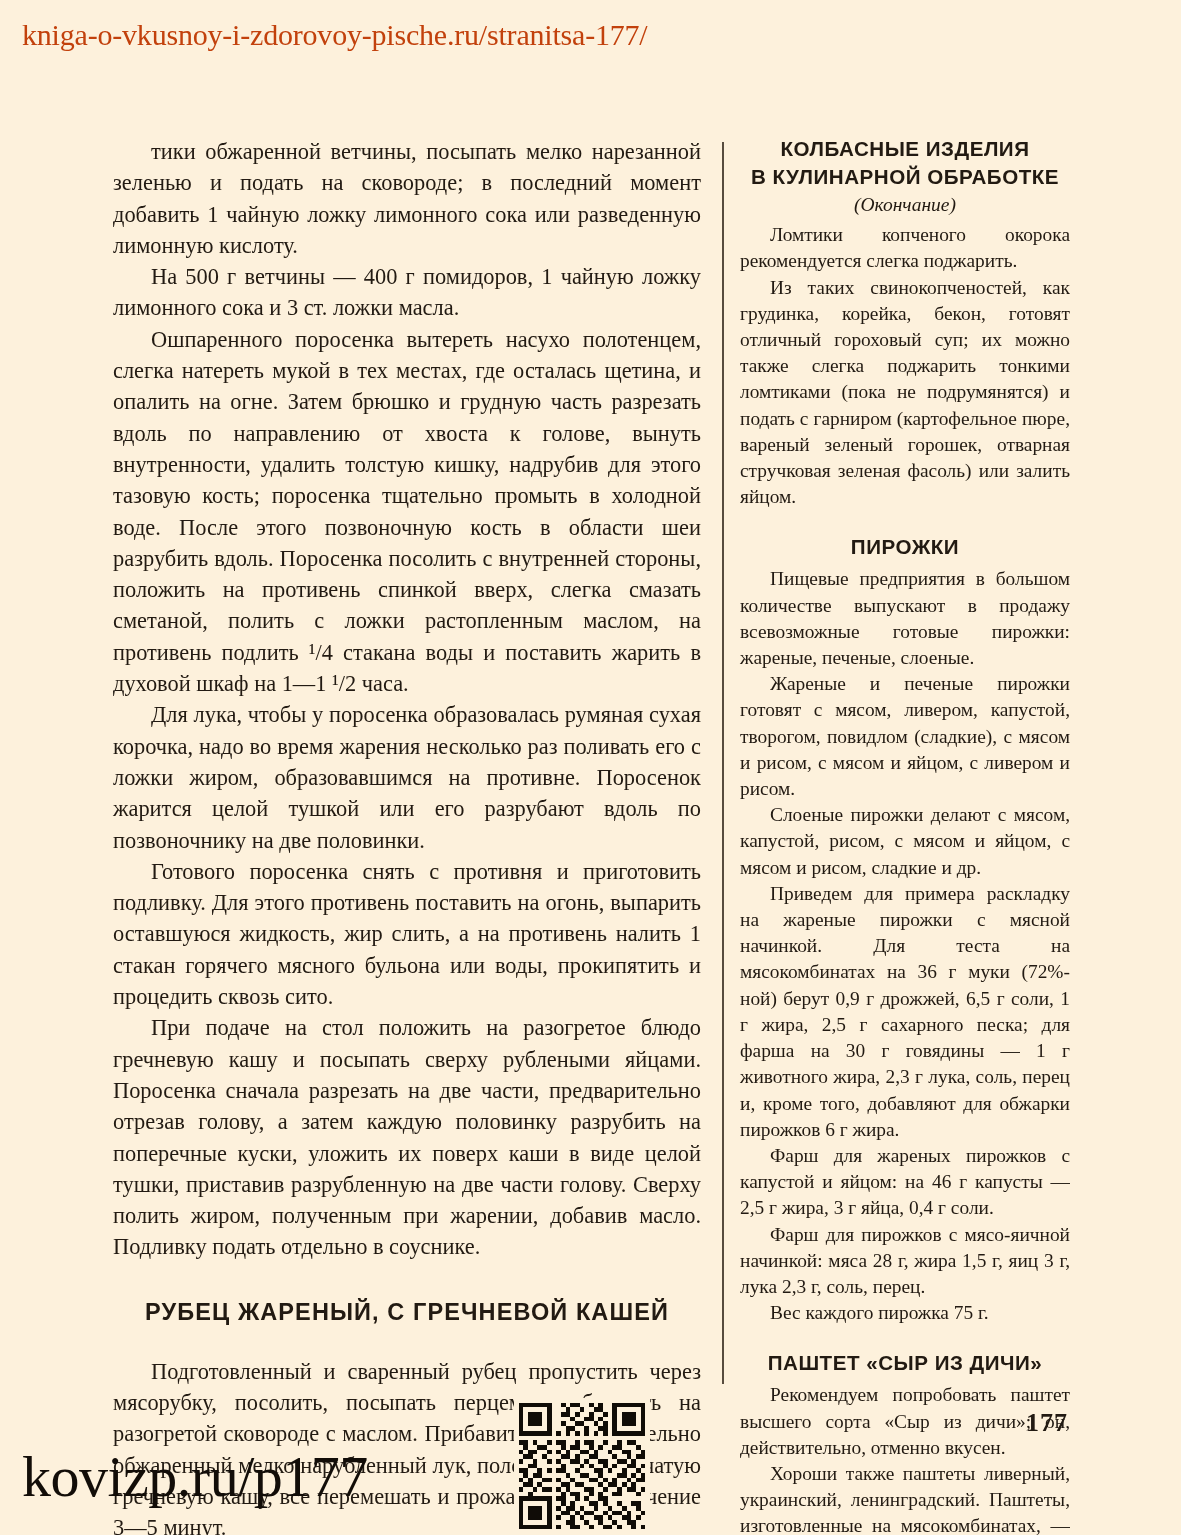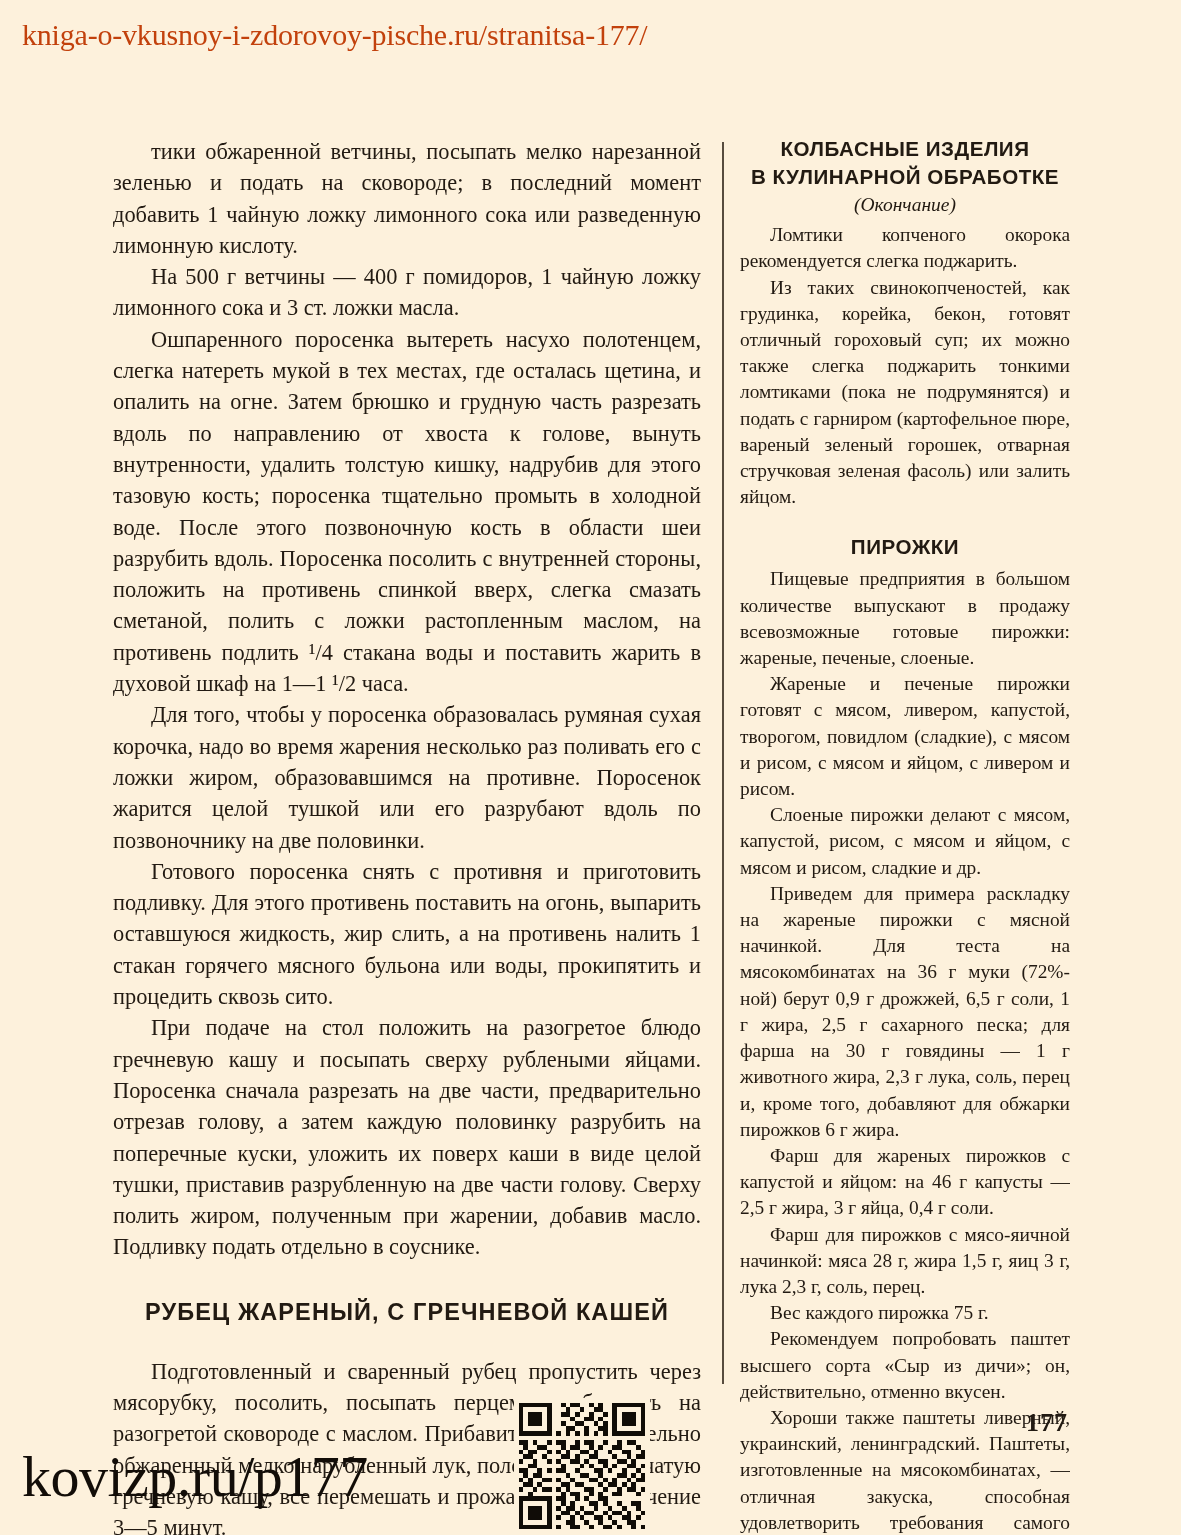--- a/index.html
+++ b/index.html
@@ -150,21 +150,21 @@
   <div class="columns">
 
     <div class="col-divider"></div>
 
     <div class="col col-left">
 
       <p>тики обжаренной ветчины, посыпать мелко нарезанной зеленью и подать на сковороде; в последний момент добавить 1 чайную ложку лимонного сока или разведенную лимонную кислоту.</p>
       <p>На 500 г ветчины — 400 г помидоров, 1 чайную ложку лимонного сока и 3 ст. ложки масла.</p>
 
       <p>Ошпаренного поросенка вытереть насухо полотенцем, слегка натереть мукой в тех местах, где осталась щетина, и опалить на огне. Затем брюшко и грудную часть разрезать вдоль по направлению от хвоста к голове, вынуть внутренности, удалить толстую кишку, надрубив для этого тазовую кость; поросенка тщательно промыть в холодной воде. После этого позвоночную кость в области шеи разрубить вдоль. Поросенка посолить с внутренней стороны, положить на противень спинкой вверх, слегка смазать сметаной, полить с ложки растопленным маслом, на противень подлить ¹/4 стакана воды и поставить жарить в духовой шкаф на 1—1 ¹/2 часа.</p>
-      <p>Для того, чтобы у поросенка образовалась румяная сухая корочка, надо во время жарения несколько раз поливать его с ложки жиром, образовавшимся на противне. Поросенок жарится целой тушкой или его разрубают вдоль по позвоночнику на две половинки.</p>
+      <p>Для лука, чтобы у поросенка образовалась румяная сухая корочка, надо во время жарения несколько раз поливать его с ложки жиром, образовавшимся на противне. Поросенок жарится целой тушкой или его разрубают вдоль по позвоночнику на две половинки.</p>
       <p>Готового поросенка снять с противня и приготовить подливку. Для этого противень поставить на огонь, выпарить оставшуюся жидкость, жир слить, а на противень налить 1 стакан горячего мясного бульона или воды, прокипятить и процедить сквозь сито.</p>
       <p>При подаче на стол положить на разогретое блюдо гречневую кашу и посыпать сверху рублеными яйцами. Поросенка сначала разрезать на две части, предварительно отрезав голову, а затем каждую половинку разрубить на поперечные куски, уложить их поверх каши в виде целой тушки, приставив разрубленную на две части голову. Сверху полить жиром, полученным при жарении, добавив масло. Подливку подать отдельно в соуснике.</p>
 
       <h2>РУБЕЦ ЖАРЕНЫЙ, С ГРЕЧНЕВОЙ КАШЕЙ</h2>
       <p>Подготовленный и сваренный рубец пропустить через мясорубку, посолить, посыпать перцем и обжарить на разогретой сковороде с маслом. Прибавить к рубцу отдельно обжаренный мелко нарубленный лук, положить рассыпчатую гречневую кашу, все перемешать и прожарить еще в течение 3—5 минут.</p>
 
     </div>
 
     <div class="col col-right">
 
@@ -177,20 +177,21 @@
 
       <h2 class="section-head">ПИРОЖКИ</h2>
       <p>Пищевые предприятия в большом количестве выпускают в продажу всевозможные готовые пирожки: жареные, печеные, слоеные.</p>
       <p>Жареные и печеные пирожки готовят с мясом, ливером, капустой, творогом, повидлом (сладкие), с мясом и рисом, с мясом и яйцом, с ливером и рисом.</p>
       <p>Слоеные пирожки делают с мясом, капустой, рисом, с мясом и яйцом, с мясом и рисом, сладкие и др.</p>
       <p>Приведем для примера раскладку на жареные пирожки с мясной начинкой. Для теста на мясокомбинатах на 36 г муки (72%-ной) берут 0,9 г дрожжей, 6,5 г соли, 1 г жира, 2,5 г сахарного песка; для фарша на 30 г говядины — 1 г животного жира, 2,3 г лука, соль, перец и, кроме того, добавляют для обжарки пирожков 6 г жира.</p>
       <p>Фарш для жареных пирожков с капустой и яйцом: на 46 г капусты — 2,5 г жира, 3 г яйца, 0,4 г соли.</p>
       <p>Фарш для пирожков с мясо-яичной начинкой: мяса 28 г, жира 1,5 г, яиц 3 г, лука 2,3 г, соль, перец.</p>
       <p>Вес каждого пирожка 75 г.</p>
 
+      <h2 class="section-head">ПАШТЕТ «СЫР ИЗ ДИЧИ»</h2>
       <p>Рекомендуем попробовать паштет высшего сорта «Сыр из дичи»; он, действительно, отменно вкусен.</p>
       <p>Хороши также паштеты ливерный, украинский, ленинградский. Паштеты, изготовленные на мясокомбинатах, — отличная закуска, способная удовлетворить требования самого изысканного вкуса.</p>
 
     </div>
 
   </div>
 
   <div class="page-number">177</div>
 
   <div class="footer-url">kovizp.ru/p177</div>

